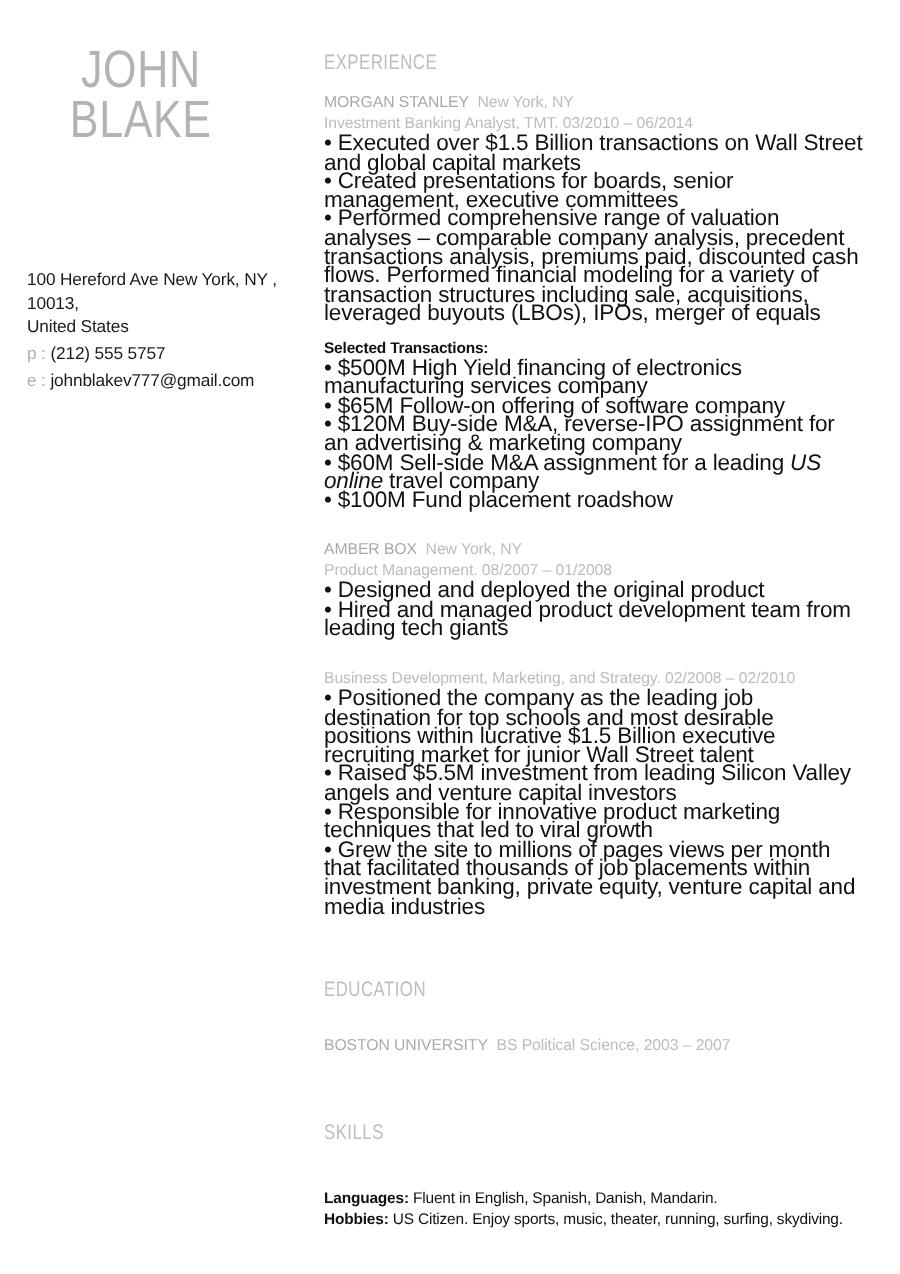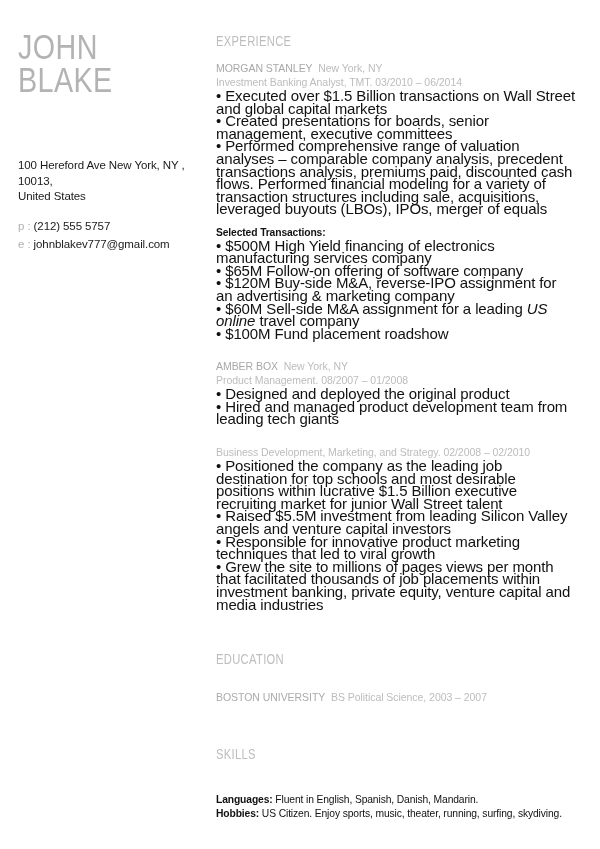--- a/index.html
+++ b/index.html
@@ -22,38 +22,38 @@
   }
 
   
   .left-col {
     position: absolute;
     left: 18px;
     top: 30px;
     width: 185px;
   }
   .name-block {
-    margin-bottom: 62px;
+    margin-bottom: 84px;
+    text-align: center;
   }
   .name-line {
     font-family: "Liberation Sans Narrow", "Liberation Sans", sans-serif;
     font-size: 35px;
     line-height: 33px;
     letter-spacing: 0.5px;
     color: #b3b3b3;
     font-weight: 400;
     transform: scaleX(0.82);
     transform-origin: left center;
     white-space: nowrap;
   }
   .address {
     font-size: 11.5px;
     line-height: 15.5px;
     color: #1a1a1a;
-    margin-bottom: 12px;
     letter-spacing: -0.1px;
   }
   .contact-row {
     font-size: 11.5px;
     line-height: 18px;
     color: #1a1a1a;
     white-space: nowrap;
     letter-spacing: -0.1px;
   }
   .contact-key {

